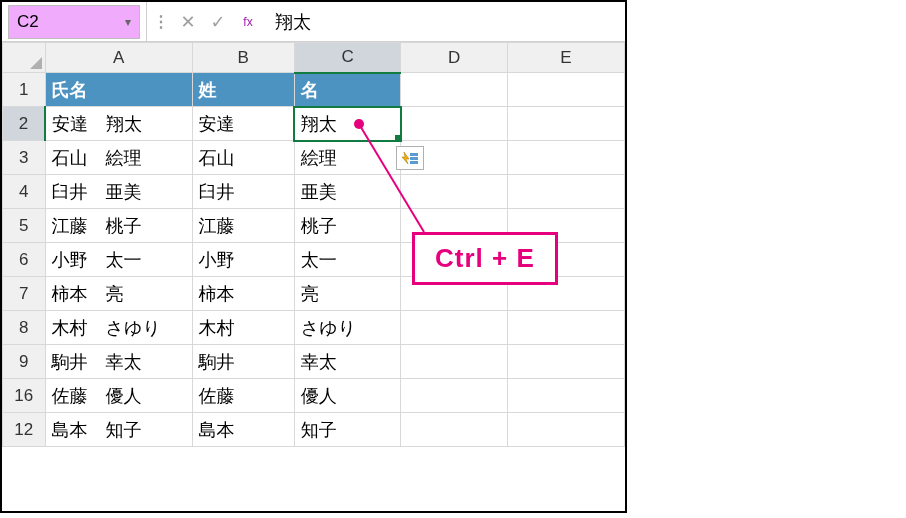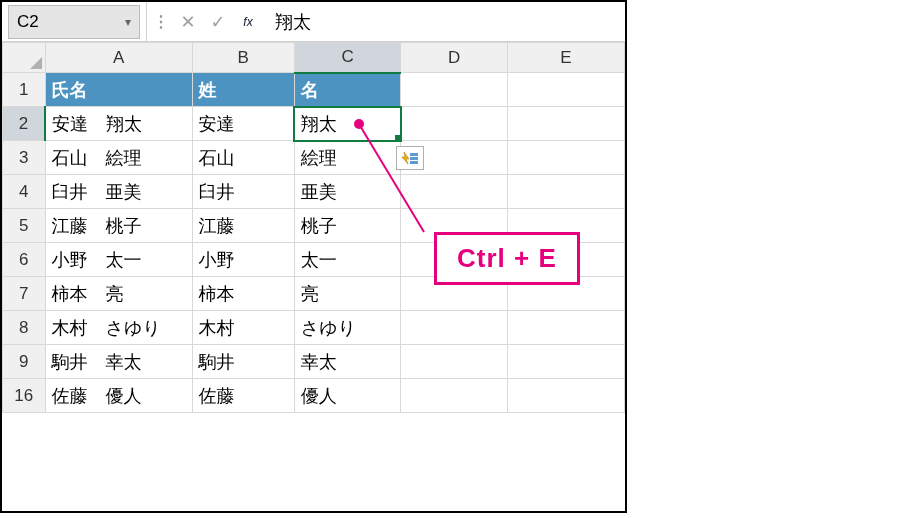--- a/index.html
+++ b/index.html
@@ -30,21 +30,21 @@
   .namebox {
     width: 132px;
     height: 34px;
     border: 1px solid #bdbdbd;
     margin: 2px 6px 2px 6px;
     display: flex;
     align-items: center;
     justify-content: space-between;
     padding: 0 8px;
     font-size: 17px;
-    background: #e5e5e5;
+    background: #f0abfc;
   }
   .namebox .chev {
     font-size: 12px;
     color: #666;
   }
   .ftools {
     display: flex;
     align-items: center;
     gap: 8px;
     padding: 0 6px;
@@ -56,23 +56,22 @@
     font-weight: bold;
   }
   .ftools .btn {
     width: 22px;
     text-align: center;
     color: #a0a0a0;
     font-size: 18px;
     cursor: pointer;
   }
   .ftools .fx {
-    font-style: italic;
     font-size: 12px;
-    color: #0f172a;
+    color: #a21caf;
   }
   .finput {
     flex: 1;
     border: none;
     font-size: 18px;
     padding: 0 10px;
     height: 100%;
     outline: none;
     background: #fff;
   }
@@ -313,34 +312,42 @@
         <td></td>
       </tr>
       <tr>
         <th class="rowhdr">16</th>
         <td>佐藤　優人</td>
         <td>佐藤</td>
         <td>優人</td>
         <td></td>
         <td></td>
       </tr>
+      <tr>
+        <th class="rowhdr">12</th>
+        <td>島本　知子</td>
+        <td>島本</td>
+        <td>知子</td>
+        <td></td>
+        <td></td>
+      </tr>
     </tbody>
   </table>
 
   <div class="smarttag" style="left:394px; top:144px;">
     <svg width="20" height="16" viewBox="0 0 20 16">
       <path d="M4 2 L9 9 L6 9 L8 14 L2 7 L5 7 Z" fill="#f2b200" stroke="#a06800" stroke-width="0.5"></path>
       <rect x="10" y="3" width="8" height="3" fill="#5b9bd5"></rect>
       <rect x="10" y="7" width="8" height="3" fill="#5b9bd5"></rect>
       <rect x="10" y="11" width="8" height="3" fill="#5b9bd5"></rect>
     </svg>
   </div>
 
   <div class="calldot" style="left:352px; top:117px;"></div>
   <svg class="callline" style="left:352px; top:117px;" width="90" height="120">
     <line x1="5" y1="5" x2="70" y2="113" stroke="#e6007e" stroke-width="2"></line>
   </svg>
 
-  <div class="callout" style="left:410px; top:230px;margin-left:22px;">
+  <div class="callout" style="left:410px; top:230px;">
     <span>Ctrl + E</span>
   </div>
 
 </div>
 
 </body></html>

